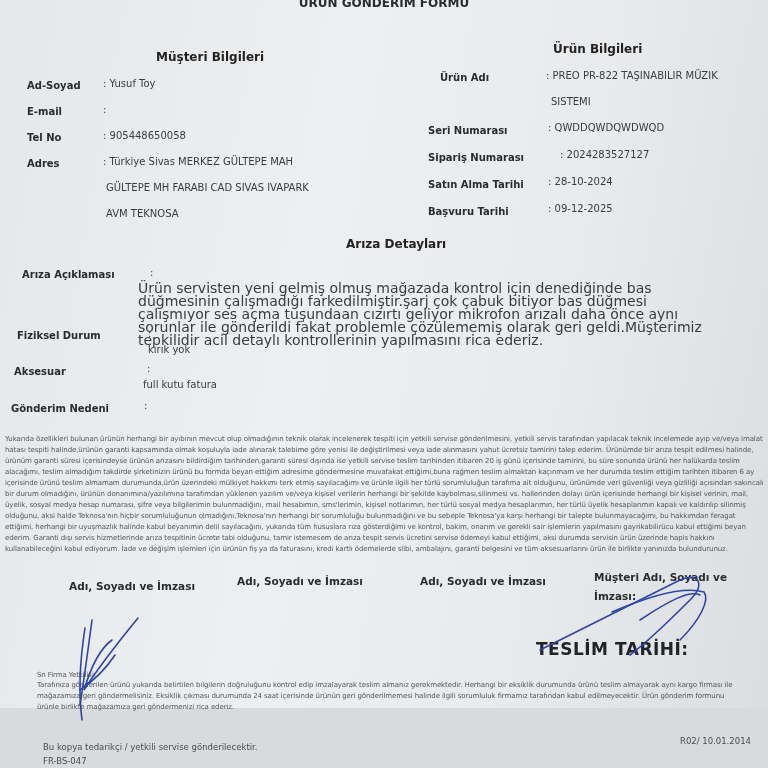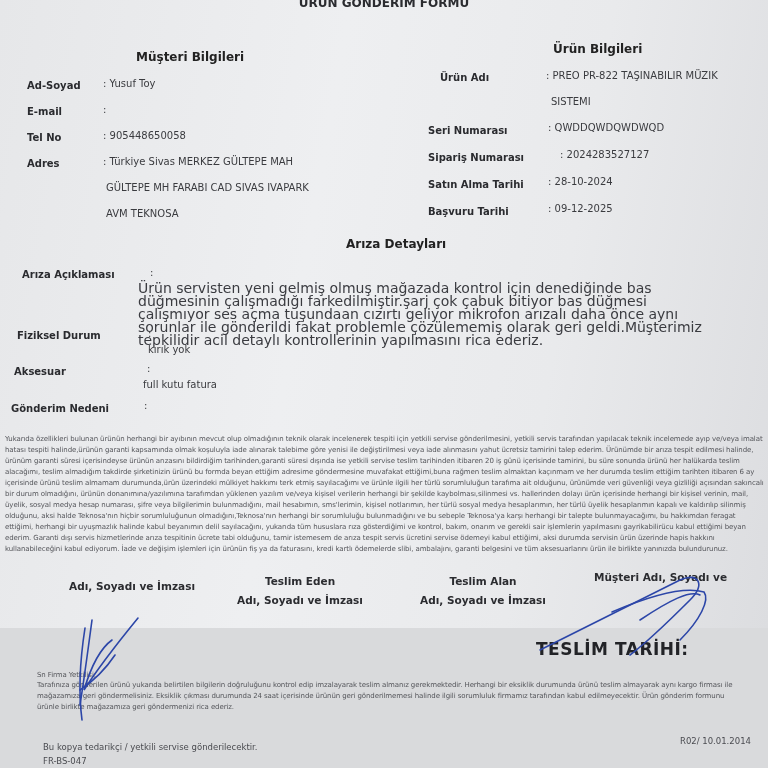--- a/index.html
+++ b/index.html
@@ -1,37 +1,37 @@
 <!DOCTYPE html>
 <html><head>
 <meta charset="utf-8">
 <style>
   html,body{margin:0;padding:0;}
   body{width:768px;height:768px;overflow:hidden;background:#d9dadc;font-family:"DejaVu Sans","Liberation Sans",sans-serif;color:#2a2b2e;}
-  .page{position:absolute;left:0;top:0;width:768px;height:628px;background:linear-gradient(100deg,#e6e7e9 0%,#eeeff1 40%,#e9eaec 70%,#dcdde0 100%);}
+  .page{position:absolute;left:0;top:0;width:768px;height:708px;background:linear-gradient(100deg,#e6e7e9 0%,#eeeff1 40%,#e9eaec 70%,#dcdde0 100%);}
   .abs{position:absolute;white-space:nowrap;}
   .title{left:0;width:768px;top:-4px;text-align:center;font-size:12px;font-weight:bold;color:#2b2c30;}
   .h2{font-size:12px;font-weight:bold;color:#222;}
   .lbl{font-size:10px;font-weight:bold;color:#2a2b2f;}
   .val{font-size:10px;color:#3a3b3f;}
   .para{font-size:14px;color:#3a3b40;line-height:13px;white-space:normal;}
   .small{font-size:7px;color:#55565b;line-height:11px;white-space:normal;letter-spacing:-0.1px;}
   .sig{font-size:10.5px;font-weight:bold;color:#2b2c30;text-align:center;line-height:19px;}
   .big{font-size:17px;font-weight:bold;color:#222327;letter-spacing:0.5px;}
   .foot{font-size:8.5px;color:#4a4b50;}
   svg.ink{position:absolute;left:0;top:0;pointer-events:none;}
 </style>
 </head>
 <body>
 
 <div class="page">
 
   <div class="abs title">ÜRÜN GÖNDERİM FORMU</div>
 
-  <div class="abs h2" style="left:136px;top:50px;">Müşteri Bilgileri</div>
+  <div class="abs h2" style="left:156px;top:50px;">Müşteri Bilgileri</div>
   <div class="abs lbl" style="left:27px;top:80px;">Ad-Soyad</div>
   <div class="abs val" style="left:103px;top:78px;">: Yusuf Toy</div>
   <div class="abs lbl" style="left:27px;top:106px;">E-mail</div>
   <div class="abs val" style="left:103px;top:104px;">:</div>
   <div class="abs lbl" style="left:27px;top:132px;">Tel No</div>
   <div class="abs val" style="left:103px;top:130px;">: 905448650058</div>
   <div class="abs lbl" style="left:27px;top:158px;">Adres</div>
   <div class="abs val" style="left:103px;top:156px;">: Türkiye Sivas MERKEZ GÜLTEPE MAH</div>
   <div class="abs val" style="left:106px;top:182px;">GÜLTEPE MH FARABI CAD SIVAS IVAPARK</div>
   <div class="abs val" style="left:106px;top:208px;">AVM TEKNOSA</div>
@@ -62,29 +62,28 @@
   <div class="abs val" style="left:143px;top:379px;">full kutu fatura</div>
   <div class="abs lbl" style="left:11px;top:403px;">Gönderim Nedeni</div>
   <div class="abs val" style="left:144px;top:400px;">:</div>
 
   <div class="abs small" style="left:5px;top:434px;width:760px;">Yukarıda özellikleri bulunan ürünün herhangi bir ayıbının mevcut olup olmadığının teknik olarak incelenerek tespiti için yetkili servise gönderilmesini, yetkili servis tarafından yapılacak teknik incelemede ayıp ve/veya imalat hatası tespiti halinde,ürünün garanti kapsamında olmak koşuluyla iade alınarak talebime göre yenisi ile değiştirilmesi veya iade alınmasını yahut ücretsiz tamirini talep ederim. Ürünümde bir arıza tespit edilmesi halinde, ürünüm garanti süresi içerisindeyse ürünün arızasını bildirdiğim tarihinden,garanti süresi dışında ise yetkili servise teslim tarihinden itibaren 20 iş günü içerisinde tamirini, bu süre sonunda ürünü her halükarda teslim alacağımı, teslim almadığım takdirde şirketinizin ürünü bu formda beyan ettiğim adresime göndermesine muvafakat ettiğimi,buna rağmen teslim almaktan kaçınmam ve her durumda teslim ettiğim tarihten itibaren 6 ay içerisinde ürünü teslim almamam durumunda,ürün üzerindeki mülkiyet hakkımı terk etmiş sayılacağımı ve ürünle ilgili her türlü sorumluluğun tarafıma ait olduğunu, ürünümde veri güvenliği veya gizliliği açısından sakıncalı bir durum olmadığını, ürünün donanımına/yazılımına tarafımdan yüklenen yazılım ve/veya kişisel verilerin herhangi bir şekilde kaybolması,silinmesi vs. hallerinden dolayı ürün içerisinde herhangi bir kişisel verinin, mail, üyelik, sosyal medya hesap numarası, şifre veya bilgilerimin bulunmadığını, mail hesabımın, sms'lerimin, kişisel notlarımın, her türlü sosyal medya hesaplarımın, her türlü üyelik hesaplarımın kapalı ve kaldırılıp silinmiş olduğunu, aksi halde Teknosa'nın hiçbir sorumluluğunun olmadığını,Teknosa'nın herhangi bir sorumluluğu bulunmadığını ve bu sebeple Teknosa'ya karşı herhangi bir talepte bulunmayacağımı, bu hakkımdan feragat ettiğimi, herhangi bir uyuşmazlık halinde kabul beyanımın delil sayılacağını, yukarıda tüm hususlara rıza gösterdiğimi ve kontrol, bakım, onarım ve gerekli sair işlemlerin yapılmasını gayrikabilirücu kabul ettiğimi beyan ederim. Garanti dışı servis hizmetlerinde arıza tespitinin ücrete tabi olduğunu, tamir istemesem de arıza tespit servis ücretini servise ödemeyi kabul ettiğimi, aksi durumda servisin ürün üzerinde hapis hakkını kullanabileceğini kabul ediyorum. İade ve değişim işlemleri için ürünün fiş ya da faturasını, kredi kartlı ödemelerde slibi, ambalajını, garanti belgesini ve tüm aksesuarlarını ürün ile birlikte yanınızda bulundurunuz.</div>
 
   <div class="abs sig" style="left:20px;top:577px;width:175px;text-align:right;">
     <div>Adı, Soyadı ve İmzası</div>
   </div>
   <div class="abs sig" style="left:220px;top:572px;width:160px;">
-    <div>Teslim Eden</div>
     <div>Adı, Soyadı ve İmzası</div>
   </div>
   <div class="abs sig" style="left:403px;top:572px;width:160px;">
-    <div>Teslim Alan</div>
     <div>Adı, Soyadı ve İmzası</div>
   </div>
   <div class="abs sig" style="left:594px;top:568px;text-align:left;">
     <div>Müşteri Adı, Soyadı ve</div>
+    <div>İmzası:</div>
   </div>
 
   <div class="abs big" style="left:536px;top:639px;">TESLİM TARİHİ:</div>
 
   <div class="abs small" style="left:37px;top:670px;">Sn Firma Yetkilisi;</div>
   <div class="abs small" style="left:37px;top:680px;width:700px;">Tarafınıza gönderilen ürünü yukarıda belirtilen bilgilerin doğruluğunu kontrol edip imzalayarak teslim almanız gerekmektedir. Herhangi bir eksiklik durumunda ürünü teslim almayarak aynı kargo firması ile mağazamıza geri göndermelisiniz. Eksiklik çıkması durumunda 24 saat içerisinde ürünün geri gönderilmemesi halinde ilgili sorumluluk firmamız tarafından kabul edilmeyecektir. Ürün gönderim formunu ürünle birlikte mağazamıza geri göndermenizi rica ederiz.</div>
 
   <div class="abs foot" style="left:43px;top:742px;">Bu kopya tedarikçi / yetkili servise gönderilecektir.</div>
   <div class="abs foot" style="left:43px;top:756px;">FR-BS-047</div>
   <div class="abs foot" style="left:680px;top:736px;">R02/ 10.01.2014</div>

